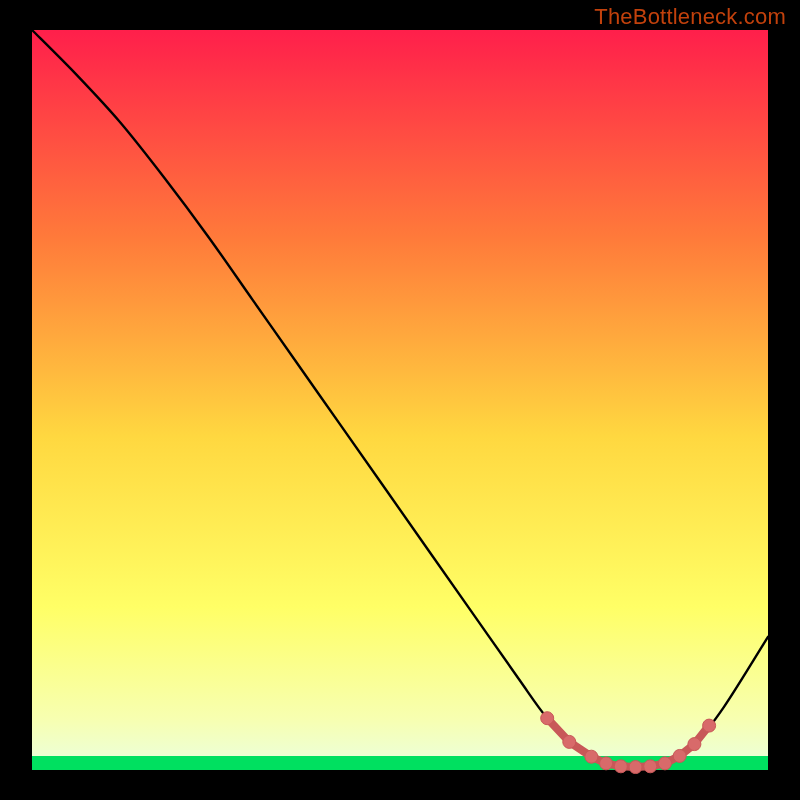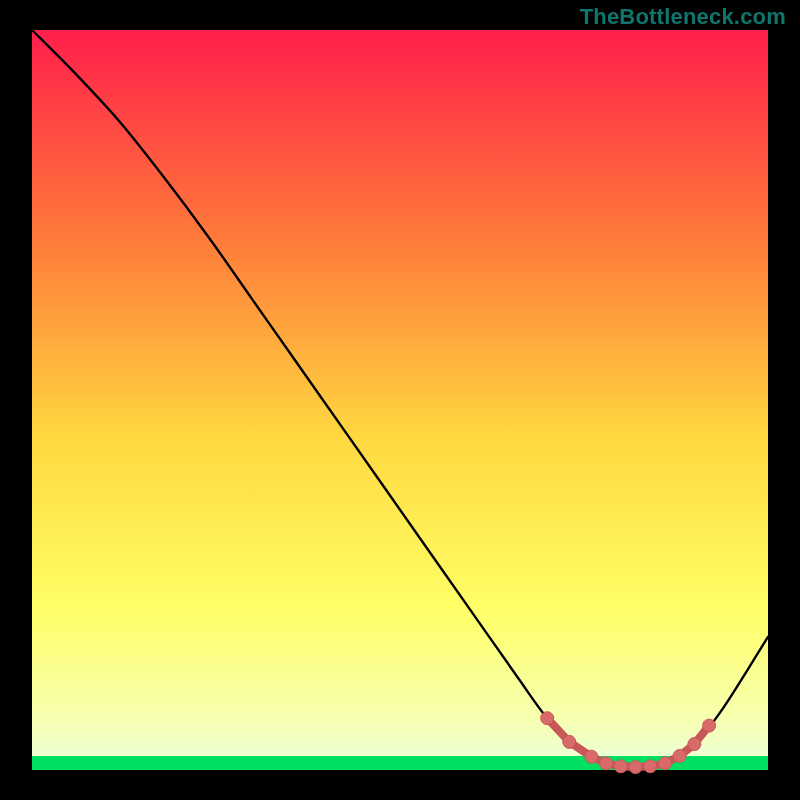--- a/index.html
+++ b/index.html
@@ -17,22 +17,22 @@
     width: 800px;
     height: 800px;
     background: #000;
   }
   .watermark {
     position: absolute;
     top: 4px;
     right: 14px;
     font-family: Arial, Helvetica, sans-serif;
     font-size: 22px;
-    font-weight: bold;
-    color: #0f766e;
+    font-weight: normal;
+    color: #c2410c;
     letter-spacing: 0.2px;
   }
   svg {
     position: absolute;
     left: 0;
     top: 0;
   }
 </style>
 </head>
 <body>

